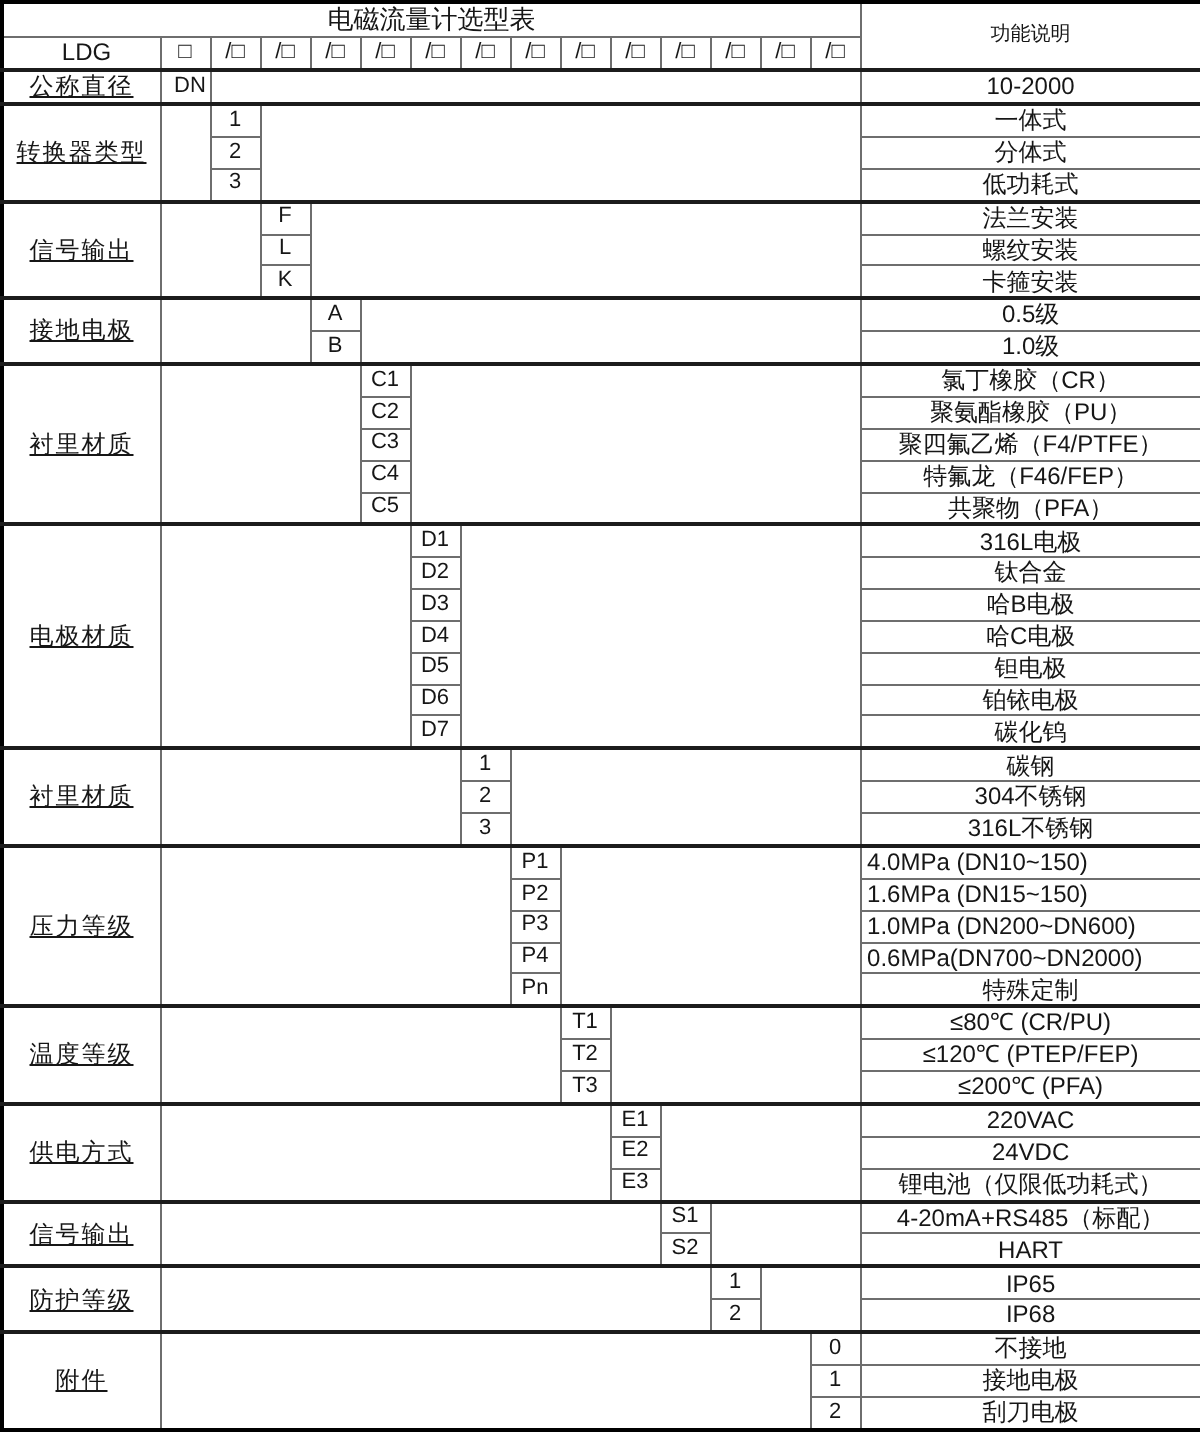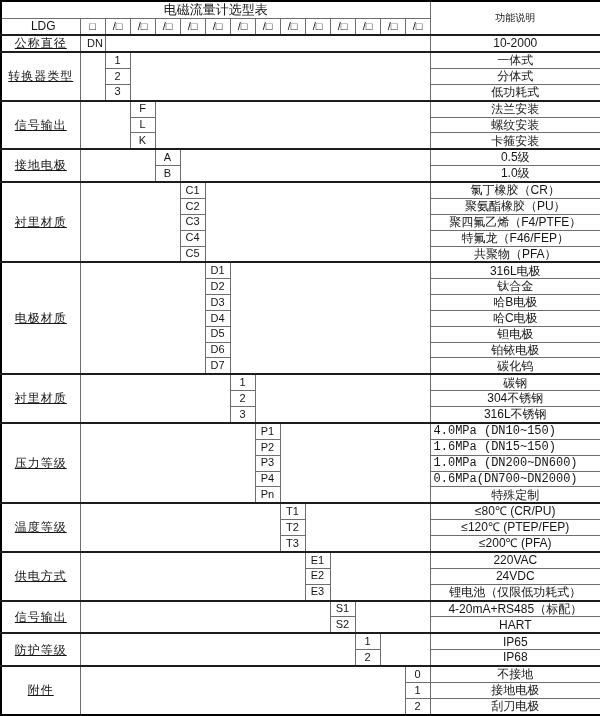--- a/index.html
+++ b/index.html
@@ -15,21 +15,21 @@
     font-size:12px;text-align:center;vertical-align:middle;
     padding:0;line-height:1.05;overflow:hidden;white-space:nowrap;
   }
   tr.sec td{border-top:2px solid #1c1c1c;}
   td.title{font-size:13px;}
   td.funchead{font-size:10px;margin-top:36px;}
   td.lbl{font-size:12px;letter-spacing:1px;text-decoration:underline;}
   td.box{font-size:11px;}
   td.slot{font-size:11px;}
   td.func{font-size:12px;text-align:center;}
-  td.left{text-align:left;padding-left:3px;font-family:Liberation Mono, monospace;}
+  td.left{text-align:left;padding-left:3px;}
   td.lbl-left{text-align:center;padding-left:5px;}
 </style>
 </head>
 <body>
 
 <div id="sheet">
 <table>
 <colgroup>
   <col style="width:79px">
   <col style="width:25px">

